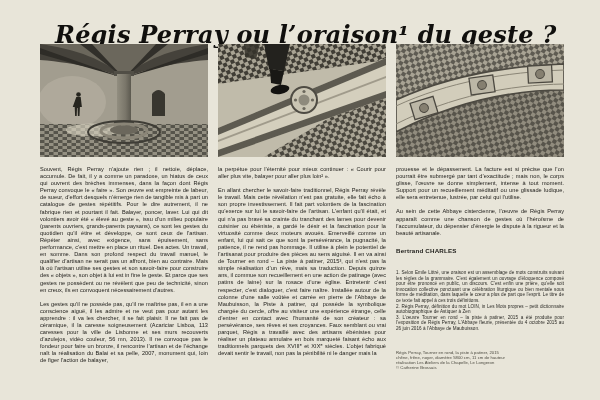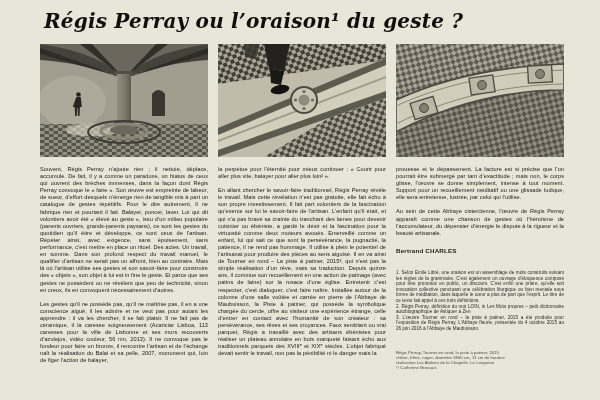--- a/index.html
+++ b/index.html
@@ -1,20 +1,20 @@
 <!DOCTYPE html>
 <html><head>
 <meta charset="utf-8">
 <style>
   html,body{margin:0;padding:0;background:#e8e5d9;}
   .page{position:relative;width:600px;height:400px;background:#e8e5d9;overflow:hidden;
         font-family:"Liberation Sans",sans-serif;color:#1b1a17;}
-  .title{position:absolute;left:39px;top:4px;margin:5px;width:530px;
+  .title{position:absolute;left:39px;top:4px;margin:16px;width:530px;
          font-family:"DejaVu Serif",serif;font-style:italic;font-weight:bold;
-         font-size:20px;letter-spacing:.2px;color:#100f0d;white-space:nowrap;}
+         font-size:24px;letter-spacing:.2px;color:#100f0d;white-space:nowrap;}
   .photos{position:absolute;left:40px;top:44px;width:524px;height:113px;display:flex;gap:10px;}
   .photo{width:168px;height:113px;display:block;background:#9a9688;}
   .cols{position:absolute;left:40px;top:166px;width:524px;display:flex;gap:10px;}
   .col{width:168px;font-size:5.6px;line-height:7.1px;text-align:justify;
        color:#1b1a17;letter-spacing:.05px;}
   .col p{margin:0 0 7px 0;}
   .author{font-weight:bold;font-size:6.2px;margin:10px 0 0 0 !important;letter-spacing:.2px;}
   .footnotes{margin-top:16px;font-size:4.6px;line-height:5.6px;color:#2a2925;}
   .footnotes p{margin:0;}
   .caption{margin-top:19px;font-size:4.2px;line-height:5px;color:#4a483f;text-align:left;}

